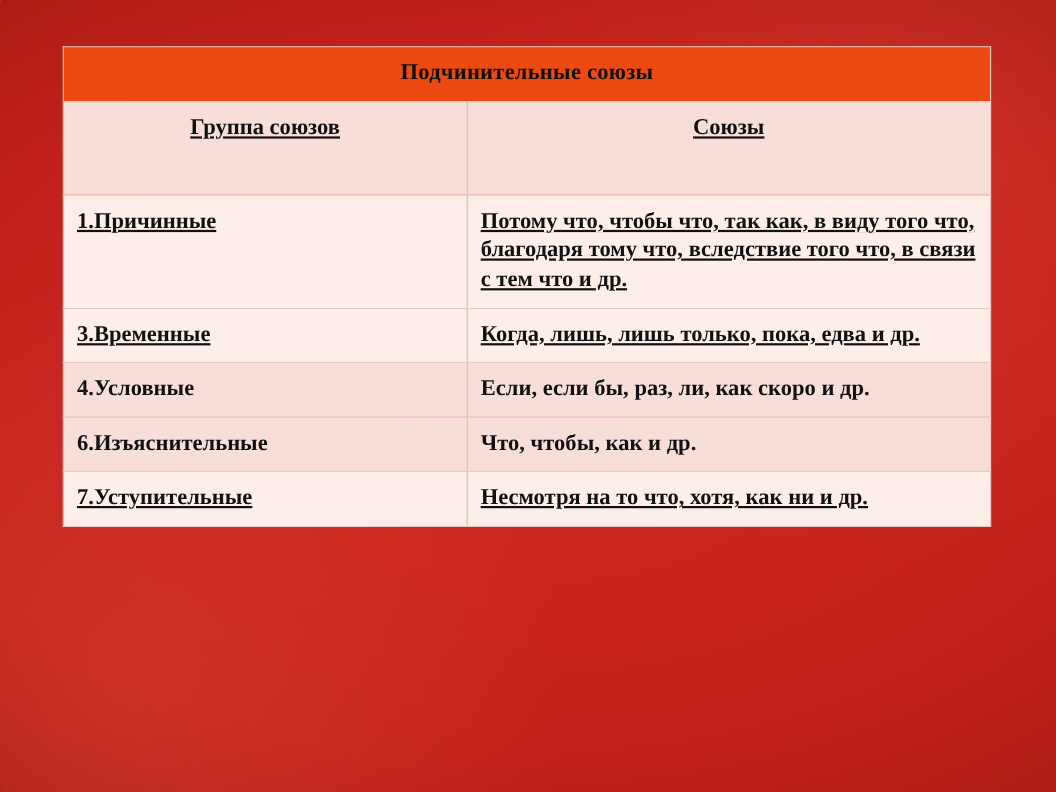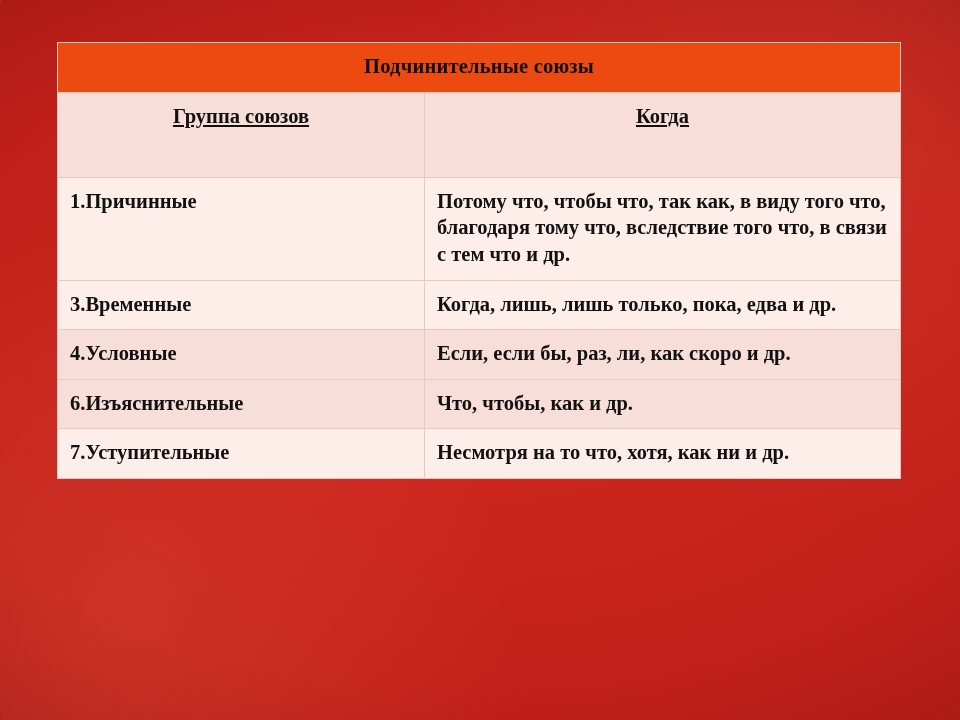--- a/index.html
+++ b/index.html
@@ -62,21 +62,21 @@
     letter-spacing: .2px;
   }
   .head-row td {
     background: #f7ded8;
     text-align: center;
     height: 62px;
     font-size: 21px;
     padding-top: 12px;
     text-decoration: underline;
   }
-  .row-a td { background: #fdeeea; }
+  .row-a td { background: #fdeeea; text-decoration: underline; }
   .row-b td { background: #f7ded8; }
   .col-group { width: 367px; }
   .col-conj  { width: 476px; }
   td.group { padding-left: 14px; }
   td.conj  { padding-left: 14px; }
 </style>
 </head>
 <body>
 
 <div class="slide">
@@ -87,21 +87,21 @@
       <colgroup>
         <col class="col-group">
         <col class="col-conj">
       </colgroup>
       <tbody>
         <tr class="title-row">
           <td colspan="2">Подчинительные союзы</td>
         </tr>
         <tr class="head-row">
           <td>Группа союзов</td>
-          <td>Когда</td>
+          <td>Союзы</td>
         </tr>
 
         <tr class="row-a">
           <td class="group">1.Причинные</td>
           <td class="conj">Потому что, чтобы что, так как, в виду того что, благодаря тому что, вследствие того что, в связи с тем что и др.</td>
         </tr>
         <tr class="row-a">
           <td class="group">3.Временные</td>
           <td class="conj">Когда, лишь, лишь только, пока, едва и др.</td>
         </tr>

